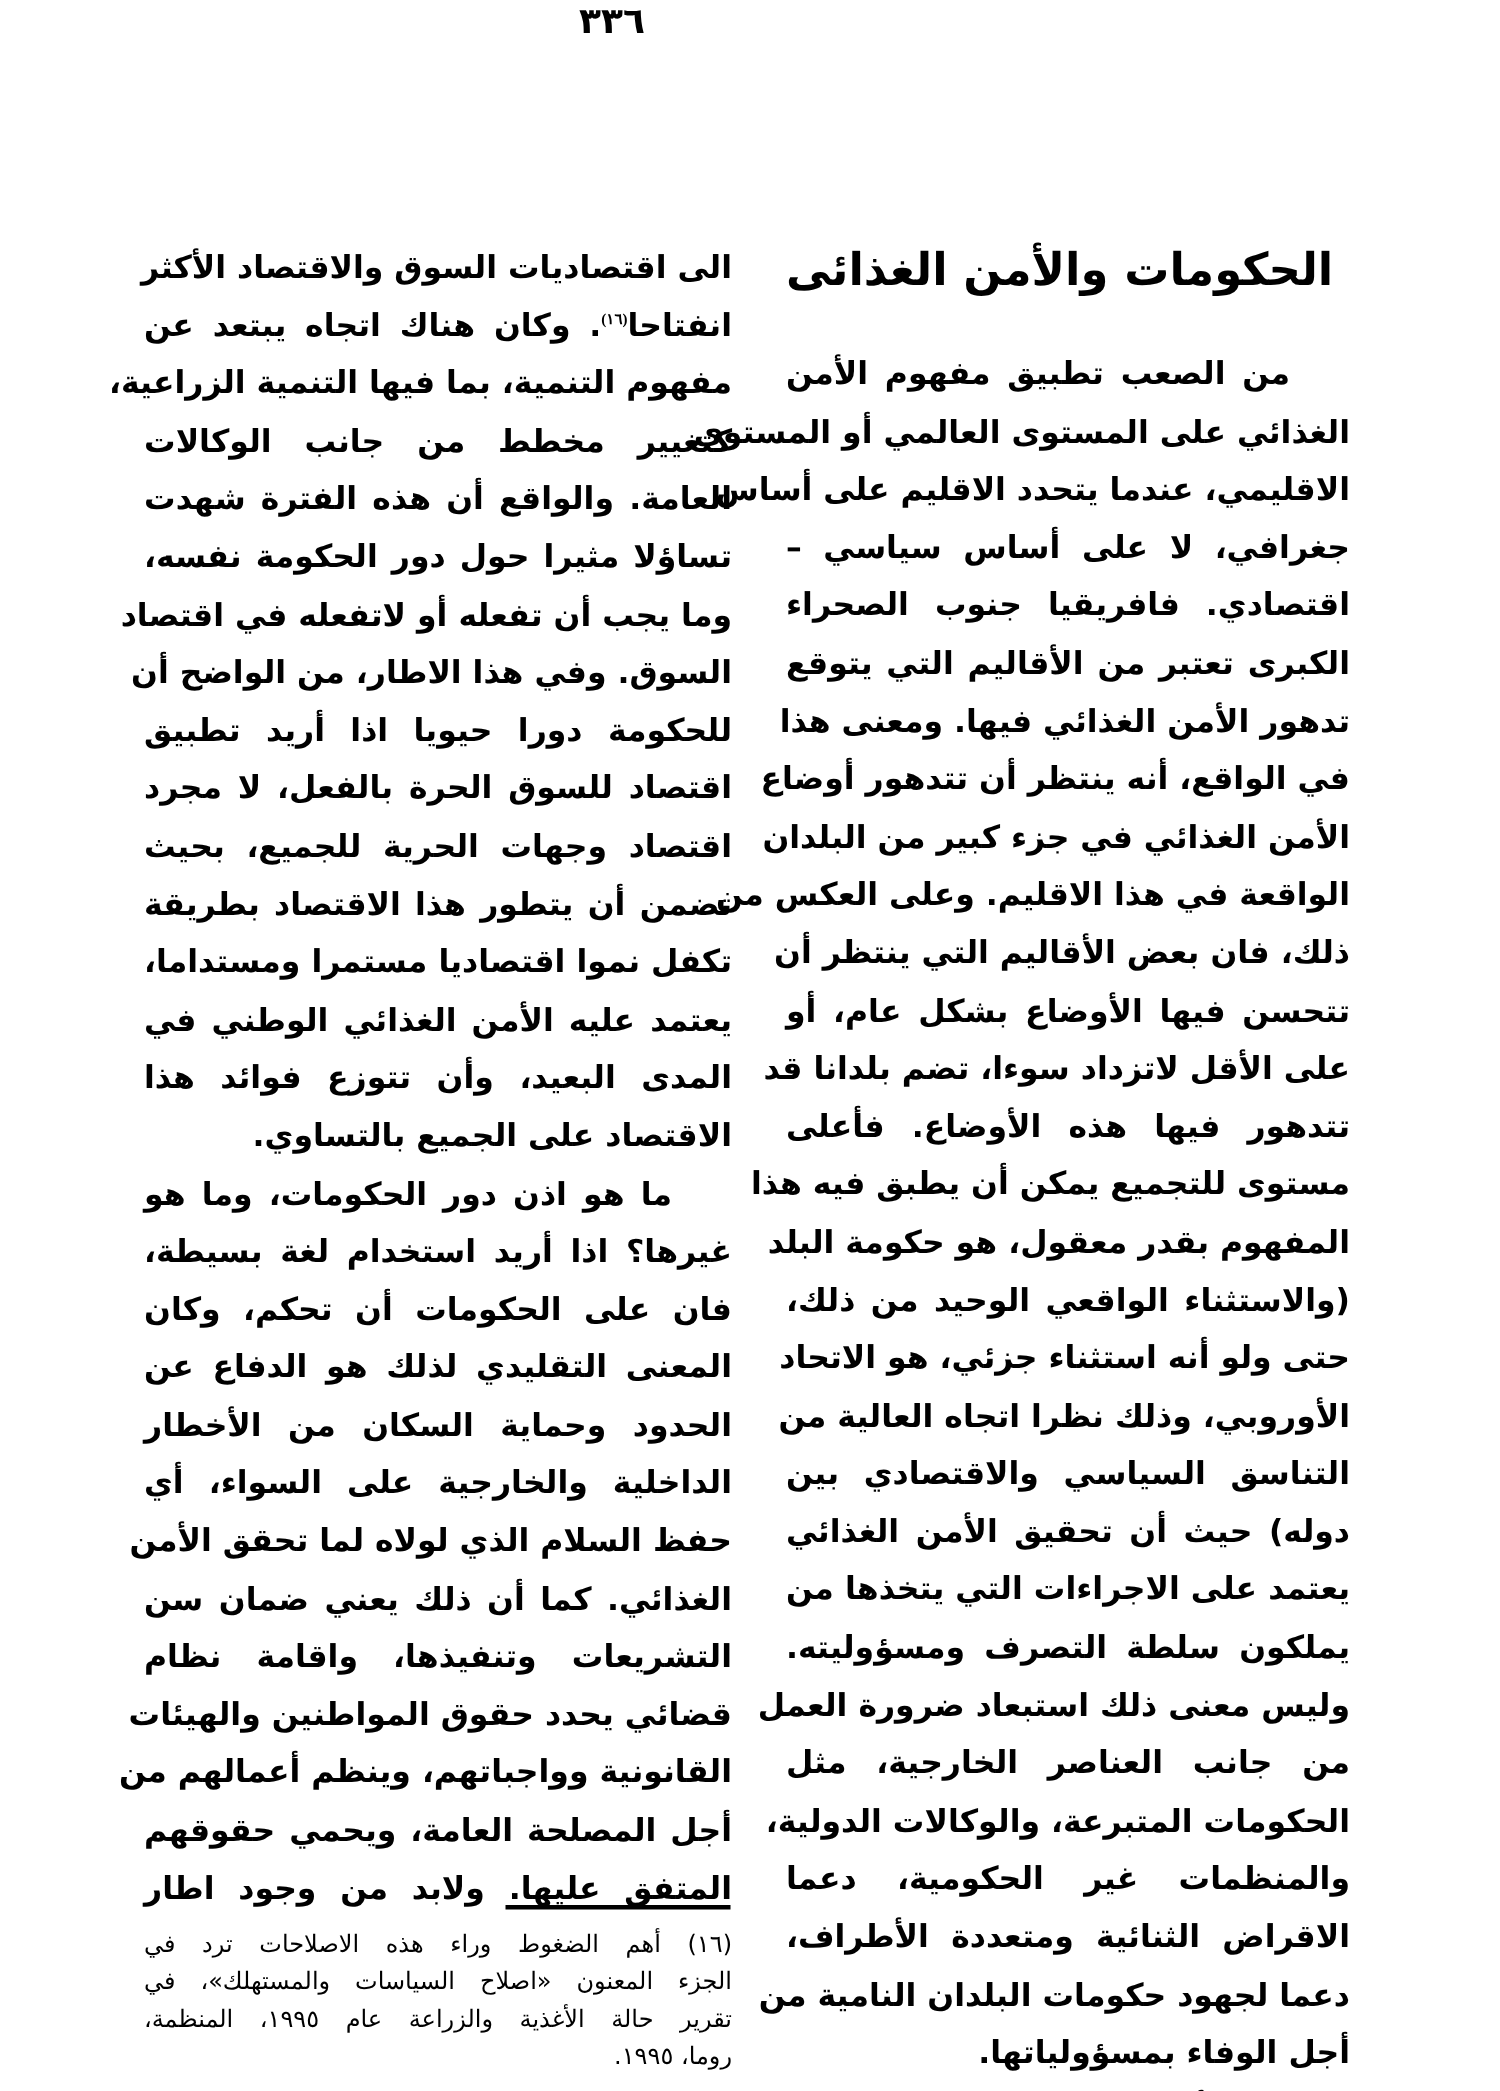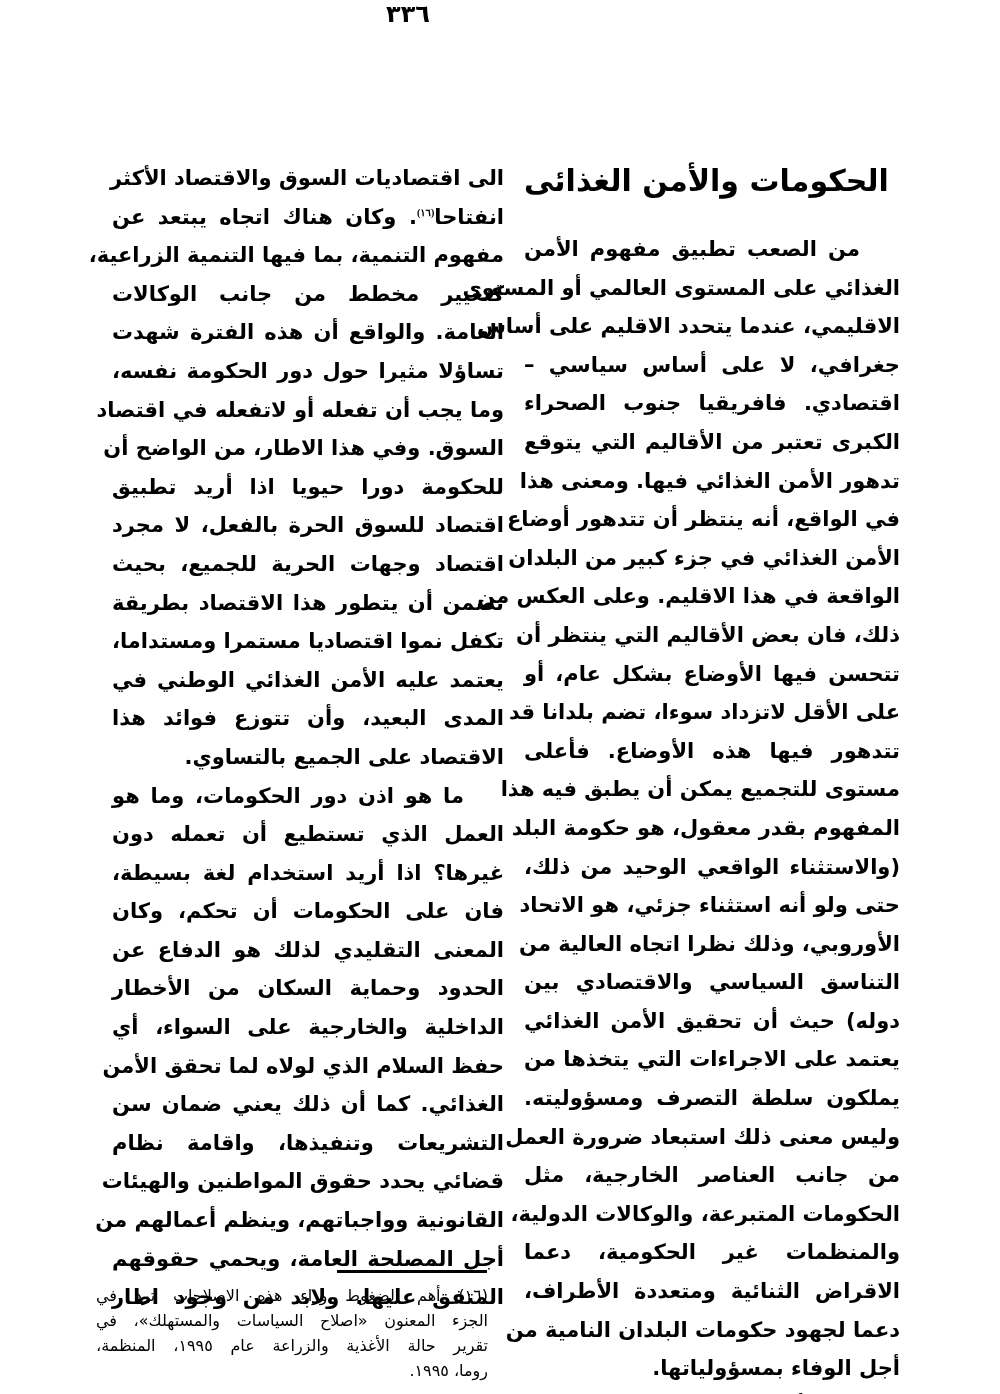--- a/index.html
+++ b/index.html
@@ -29,21 +29,21 @@
     .column {
       position: absolute;
       direction: rtl;
     }
     .col-right {
       left: 524px;
       width: 376px;
       top: 150px;
     }
     .col-left {
-      left: 112px;
+      left: 96px;
       width: 392px;
       top: 159px;
     }
     .heading {
       font-size: 30px;
       font-weight: bold;
       line-height: 50px;
       margin: 6px 0 0 0;
       height: 74px;
       text-align: left;
@@ -153,21 +153,20 @@
   <span class="line">السوق. وفي هذا الاطار، من الواضح أن</span>
   <span class="line">للحكومة دورا حيويا اذا أريد تطبيق</span>
   <span class="line">اقتصاد للسوق الحرة بالفعل، لا مجرد</span>
   <span class="line">اقتصاد وجهات الحرية للجميع، بحيث</span>
   <span class="line">تضمن أن يتطور هذا الاقتصاد بطريقة</span>
   <span class="line">تكفل نموا اقتصاديا مستمرا ومستداما،</span>
   <span class="line">يعتمد عليه الأمن الغذائي الوطني في</span>
   <span class="line">المدى البعيد، وأن تتوزع فوائد هذا</span>
   <span class="line last">الاقتصاد على الجميع بالتساوي.</span>
   <span class="line indent">ما هو اذن دور الحكومات، وما هو</span>
-  <span class="line">العمل الذي تستطيع أن تعمله دون</span>
   <span class="line">غيرها؟ اذا أريد استخدام لغة بسيطة،</span>
   <span class="line">فان على الحكومات أن تحكم، وكان</span>
   <span class="line">المعنى التقليدي لذلك هو الدفاع عن</span>
   <span class="line">الحدود وحماية السكان من الأخطار</span>
   <span class="line">الداخلية والخارجية على السواء، أي</span>
   <span class="line">حفظ السلام الذي لولاه لما تحقق الأمن</span>
   <span class="line">الغذائي. كما أن ذلك يعني ضمان سن</span>
   <span class="line">التشريعات وتنفيذها، واقامة نظام</span>
   <span class="line">قضائي يحدد حقوق المواطنين والهيئات</span>
   <span class="line">القانونية وواجباتهم، وينظم أعمالهم من</span>

